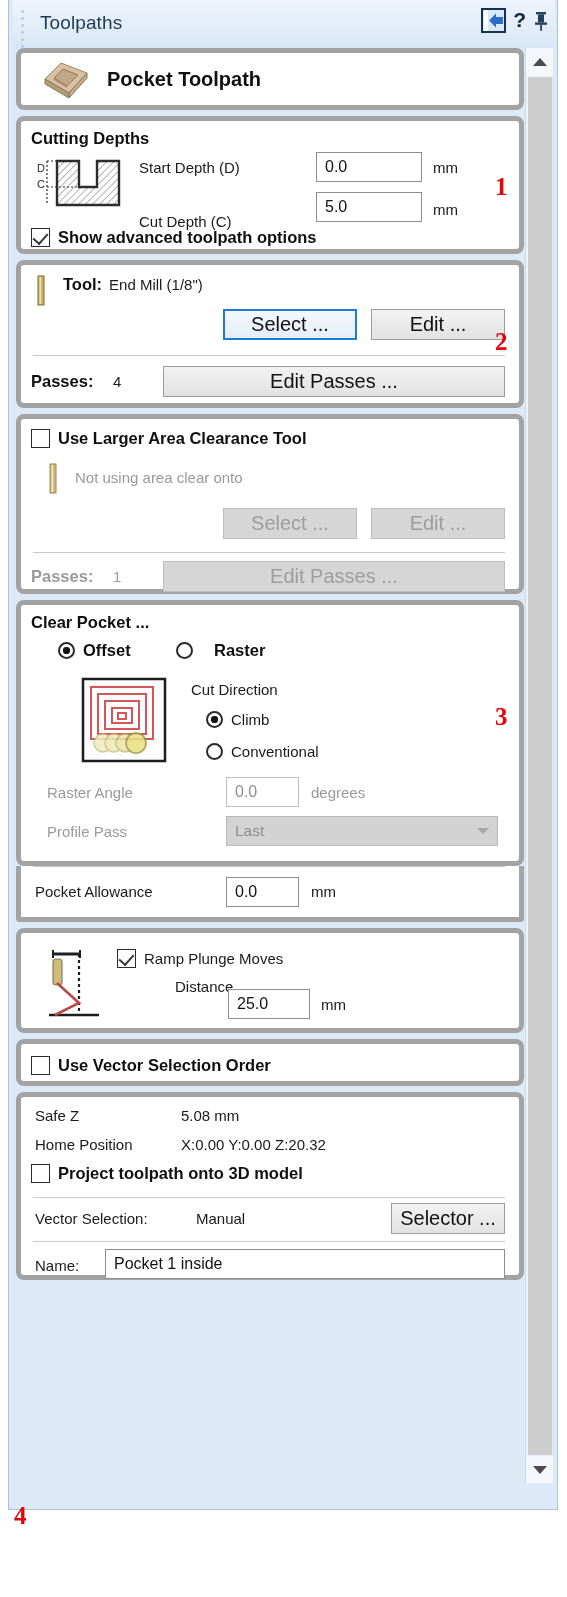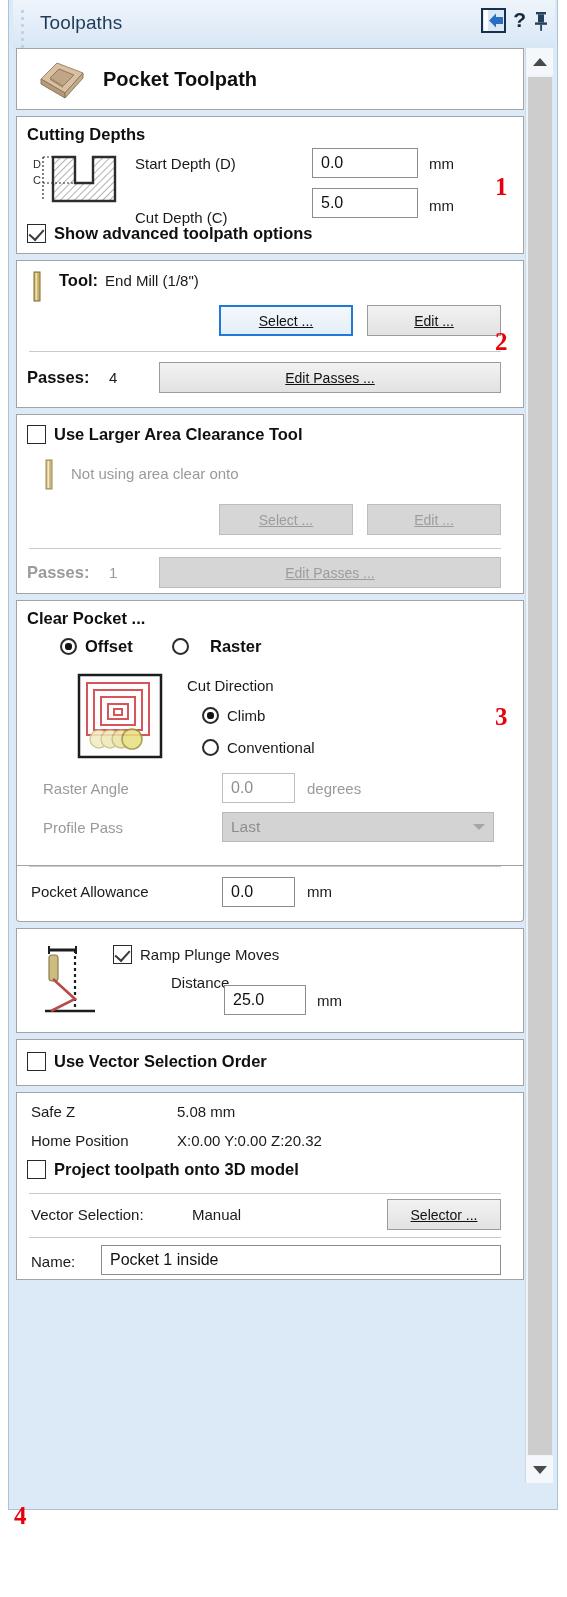--- a/index.html
+++ b/index.html
@@ -108,22 +108,22 @@
   }
   .sb-thumb {
     position: absolute; left: 2px; top: 29px;
     width: 24px; height: 1378px;
     background: #cdcdcd;
   }
 
   
   .group {
     background: #ffffff;
-    border: 1px solid #a3a3a3;
-    border-radius: 0;
+    border: 5px solid #a3a3a3;
+    border-radius: 8px;
     margin-bottom: 6px;
     position: relative;
   }
   .hdr {
     font-size: 16.5px; font-weight: bold; color: #101010;
   }
   .lbl { font-size: 15px; color: #1a1a1a; }
   .lbl-dim { font-size: 15px; color: #9a9a9a; }
 
   
@@ -145,23 +145,22 @@
     padding-left: 8px;
   }
   .tbox.dim { color: #8e8e8e; border-color: #bdbdbd; }
 
   
   .btn {
     background: linear-gradient(to bottom, #f2f2f2, #e2e2e2);
     border: 1px solid #9c9c9c;
     height: 31px;
     display: flex; align-items: center; justify-content: center;
-    font-size: 14px; color: #111;
+    font-size: 20px; color: #111;
     cursor: default;
-    text-decoration: underline;
   }
   .btn.focus {
     border: 2px solid #1e7ad6;
     background: linear-gradient(to bottom, #f4f8fc, #e4eef8);
   }
   .btn.disabled {
     color: #9d9d9d;
     background: #d6d6d6;
     border-color: #bdbdbd;
   }
@@ -357,21 +356,21 @@
             <div class="sep" style="position:absolute;left:12px;top:133px;width:472px;"></div>
 
             <div class="hdr" style="position:absolute;left:10px;top:148px;color:#9a9a9a;">Passes:</div>
             <div class="lbl-dim" style="position:absolute;left:92px;top:149px;">1</div>
             <div class="btn disabled" style="position:absolute;left:142px;top:142px;width:342px;">Edit Passes ...</div>
           </div>
 
           <div class="group" style="height:266px;">
             <div class="hdr" style="position:absolute;left:10px;top:8px;">Clear Pocket ...</div>
 
-            <div class="row" style="position:absolute;left:43px;top:36px;gap:8px;">
+            <div class="row" style="position:absolute;left:37px;top:36px;gap:8px;">
               <span class="rb on"></span>
               <span class="hdr">Offset</span>
             </div>
             <div class="row" style="position:absolute;left:155px;top:36px;gap:21px;">
               <span class="rb"></span>
               <span class="hdr">Raster</span>
             </div>
 
             <span style="position:absolute;left:60px;top:72px;">
               <svg width="86" height="86" viewBox="0 0 86 86">

